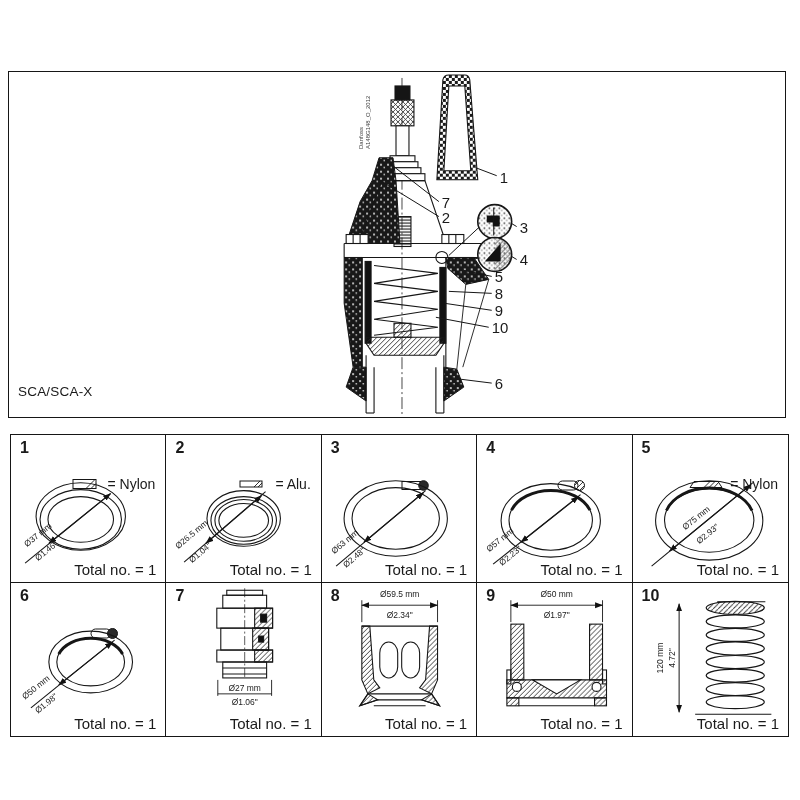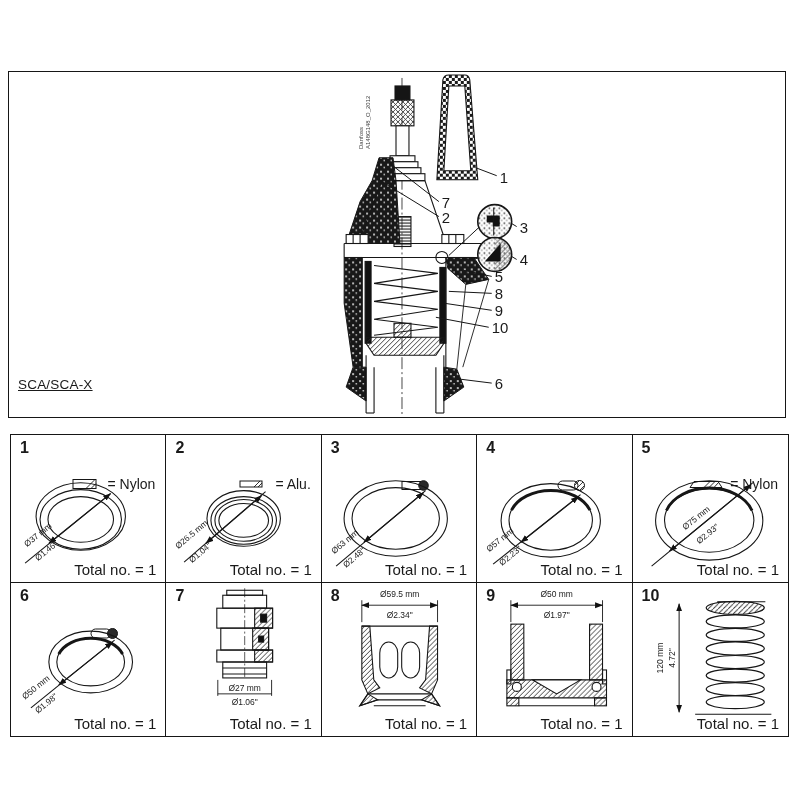--- a/index.html
+++ b/index.html
@@ -3,21 +3,21 @@
 <meta charset="utf-8">
 <style>
   html,body{margin:0;padding:0;}
   body{width:800px;height:800px;background:#ffffff;position:relative;
        font-family:"Liberation Sans",sans-serif;color:#1a1a1a;}
   svg text{font-family:"Liberation Sans",sans-serif;fill:#1a1a1a;}
 
   .top-box{position:absolute;left:8px;top:71px;width:778px;height:347px;
            border:1.5px solid #161616;box-sizing:border-box;background:#fff;}
   .vsvg{position:absolute;left:0;top:0;width:100%;height:100%;}
-  .model{position:absolute;left:9px;bottom:25px;font-size:13.5px;letter-spacing:.2px;text-decoration:underline;}
+  .model{position:absolute;left:9px;bottom:18px;font-size:13.5px;letter-spacing:.2px;}
   .wm{position:absolute;left:349px;top:77px;transform:rotate(-90deg);
       transform-origin:0 0;font-size:6px;line-height:7px;color:#3d3d3d;white-space:nowrap;}
 
   .parts-grid{position:absolute;left:10px;top:434px;width:779px;height:303px;
               border:1.5px solid #161616;box-sizing:border-box;background:#fff;
               display:grid;grid-template-columns:repeat(5,1fr);grid-template-rows:148px 1fr;}
   .cell{position:relative;border-right:1px solid #161616;border-bottom:1px solid #161616;overflow:hidden;}
   .cell:nth-child(5n){border-right:0;}
   .cell:nth-child(n+6){border-bottom:0;}
   .num{position:absolute;left:9px;top:4px;font-size:16px;font-weight:bold;}

